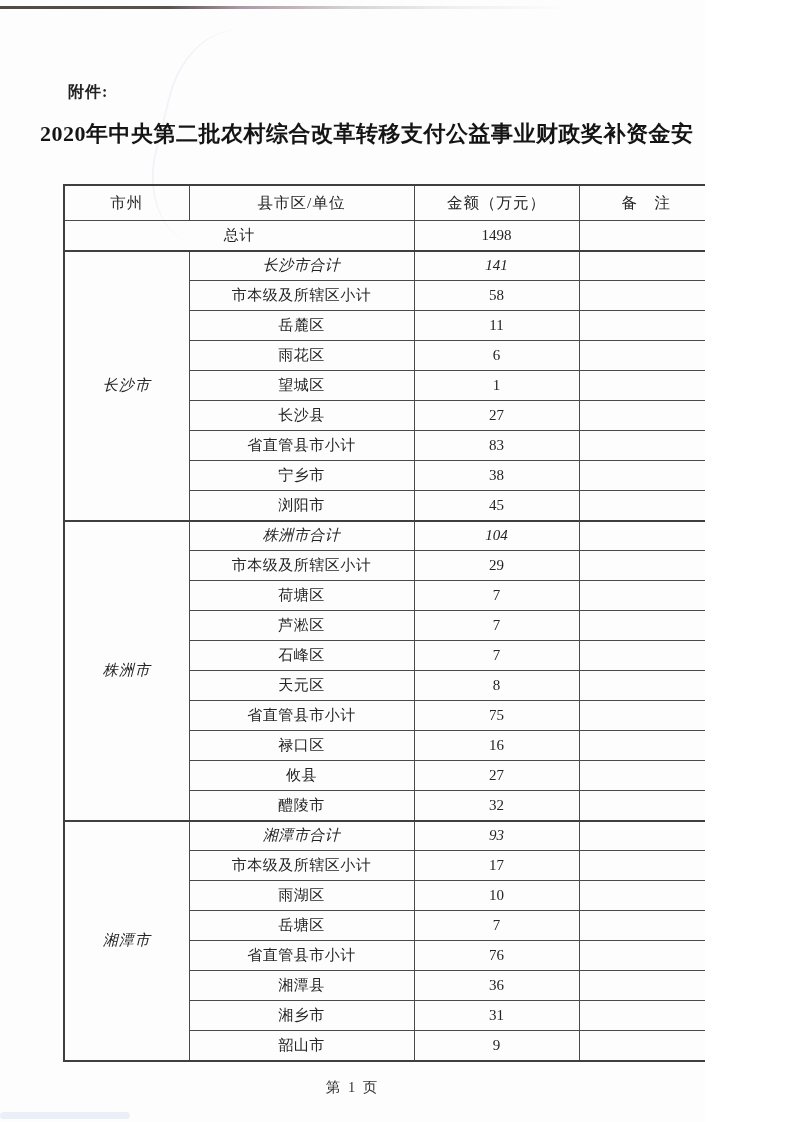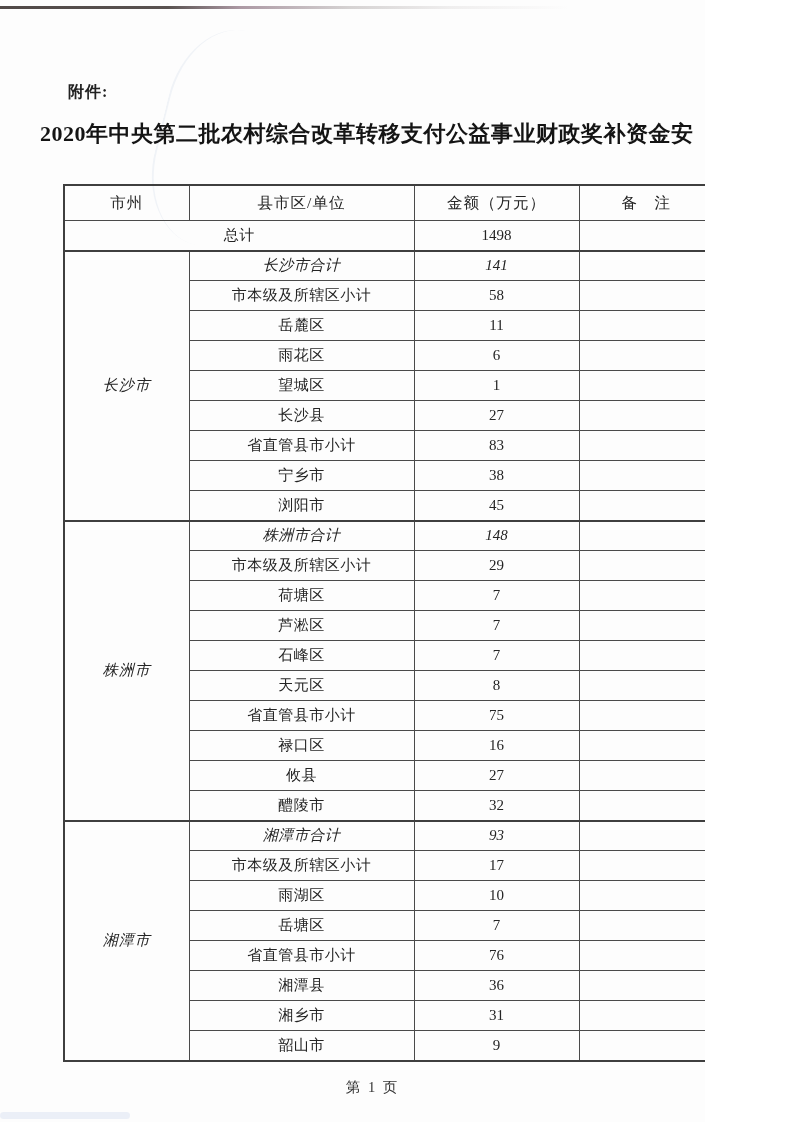--- a/index.html
+++ b/index.html
@@ -57,21 +57,21 @@
   }
   .data-table th { height: 34px; font-weight: normal; font-size: 15.5px; letter-spacing: 1px; }
   .data-table tr.row { height: 30px; }
   .data-table tr.section-start td { border-top: 2.4px solid #3f3f3f; font-style: italic; }
   .c-city { font-size: 15.5px; letter-spacing: 1px; }
   .c-unit { letter-spacing: 0.5px; }
   .c-amt  { font-size: 15px; }
   .emph   { font-weight: normal; color: #1b1b1b; }
   .footer {
     position: absolute; left: 0; top: 1078px; width: 100%;
-    text-align: center; font-size: 14.5px; letter-spacing: 2px; color: #333; padding-left: 20px;
+    text-align: center; font-size: 14.5px; letter-spacing: 2px; color: #333;
   }
 </style>
 </head>
 <body>
 
 <div class="page">
   <div class="top-streak"></div>
   <div class="smudge-curve"></div>
   <div class="corner-smudge"></div>
 
@@ -144,21 +144,21 @@
           <td class="c-note"></td>
         </tr>
         <tr class="row">
           <td class="c-unit">浏阳市</td>
           <td class="c-amt">45</td>
           <td class="c-note"></td>
         </tr>
         <tr class="row section-start">
           <td class="c-city" rowspan="10">株洲市</td>
           <td class="c-unit">株洲市合计</td>
-          <td class="c-amt">148</td>
+          <td class="c-amt">104</td>
           <td class="c-note"></td>
         </tr>
         <tr class="row">
           <td class="c-unit emph">市本级及所辖区小计</td>
           <td class="c-amt emph">29</td>
           <td class="c-note"></td>
         </tr>
         <tr class="row">
           <td class="c-unit">荷塘区</td>
           <td class="c-amt">7</td>

